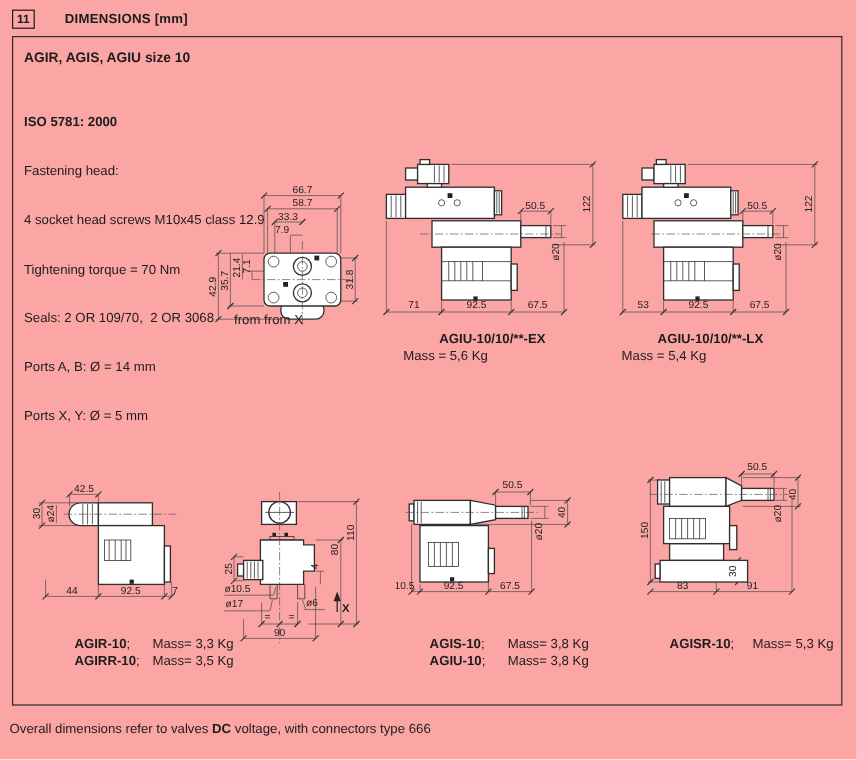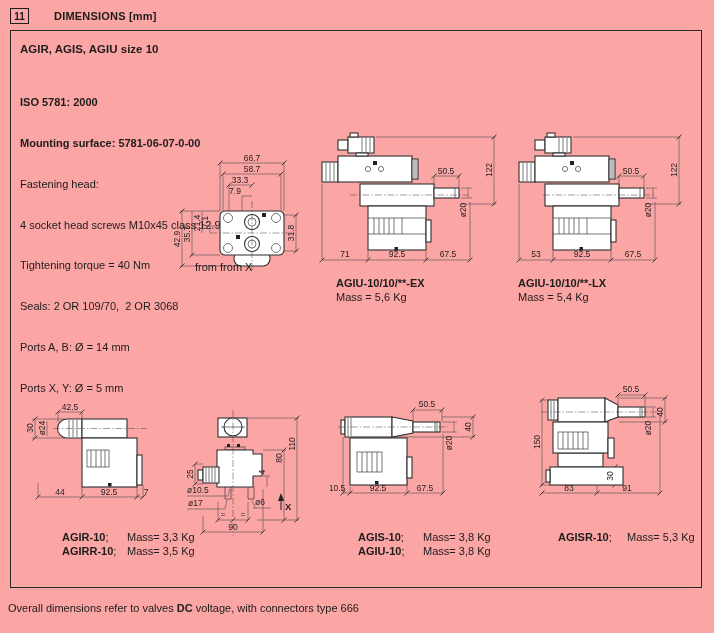--- a/index.html
+++ b/index.html
@@ -8,21 +8,21 @@
   .abs{position:absolute;}
   .b{font-weight:bold;}
   #hdr-num{left:10px;top:8px;width:17px;height:14px;border:1.4px solid #1c1c1c;
            font-size:10px;font-weight:bold;display:flex;align-items:center;justify-content:center;}
   #hdr-title{left:34px;top:10px;font-size:11px;font-weight:bold;letter-spacing:.2px;margin-left:20px;}
   #panel{left:10px;top:30px;width:692px;height:558px;border:1.4px solid #2a2a2a;box-sizing:border-box;}
   #panel-title{left:20px;top:43px;font-size:11.5px;font-weight:bold;}
   #specs{left:20px;top:69px;font-size:11px;line-height:13.6px;white-space:pre;}
   .caption{font-size:11px;}
   .dwg-label{font-size:11px;line-height:13.5px;}
-  .dwg-label .t{font-weight:bold;}
+  .dwg-label .t{font-weight:bold;margin-left:30px;}
   .caprow{font-size:11px;line-height:13.5px;margin-left:20px;}
   .caprow .col1{display:inline-block;}
   .caprow .nm{font-weight:bold;}
   #footer{left:8px;top:602px;font-size:11px;}
   
   svg .on{fill:none;stroke:#2f2f2f;stroke-width:1.1px;}
   svg .wf{fill:#fff;stroke:#2f2f2f;stroke-width:1.1px;}
   svg .t{fill:none;stroke:#2f2f2f;stroke-width:0.65px;}
   svg .d{fill:none;stroke:#4d4d4d;stroke-width:0.6px;}
   svg .tk{fill:none;stroke:#333;stroke-width:0.9px;}
@@ -37,24 +37,23 @@
 <div id="page">
 
   <div class="abs" id="hdr-num">11</div>
   <div class="abs" id="hdr-title">DIMENSIONS [mm]</div>
 
   <div class="abs" id="panel"></div>
   <div class="abs" id="panel-title">AGIR, AGIS, AGIU size 10</div>
 
   <div class="abs" id="specs">
     <div class="b">ISO 5781: 2000</div>
-    <div class="b">Mounting surface: 5781-06-07-0-00</div>
     <div>Fastening head:</div>
     <div>4 socket head screws M10x45 class 12.9</div>
-    <div>Tightening torque = 40 Nm</div>
+    <div>Tightening torque = 70 Nm</div>
     <div>Seals: 2 OR 109/70,  2 OR 3068</div>
     <div>Ports A, B: Ø = 14 mm</div>
     <div>Ports X, Y: Ø = 5 mm</div>
   </div>
 
   <svg class="abs" style="left:172px;top:155px" width="140" height="118" viewBox="0 0 140 118">
     <g class="d">
       <line x1="48" y1="8" x2="112" y2="8"></line>
         <line x1="51" y1="19" x2="109" y2="19"></line>
       <line x1="57" y1="30" x2="80" y2="30"></line>

